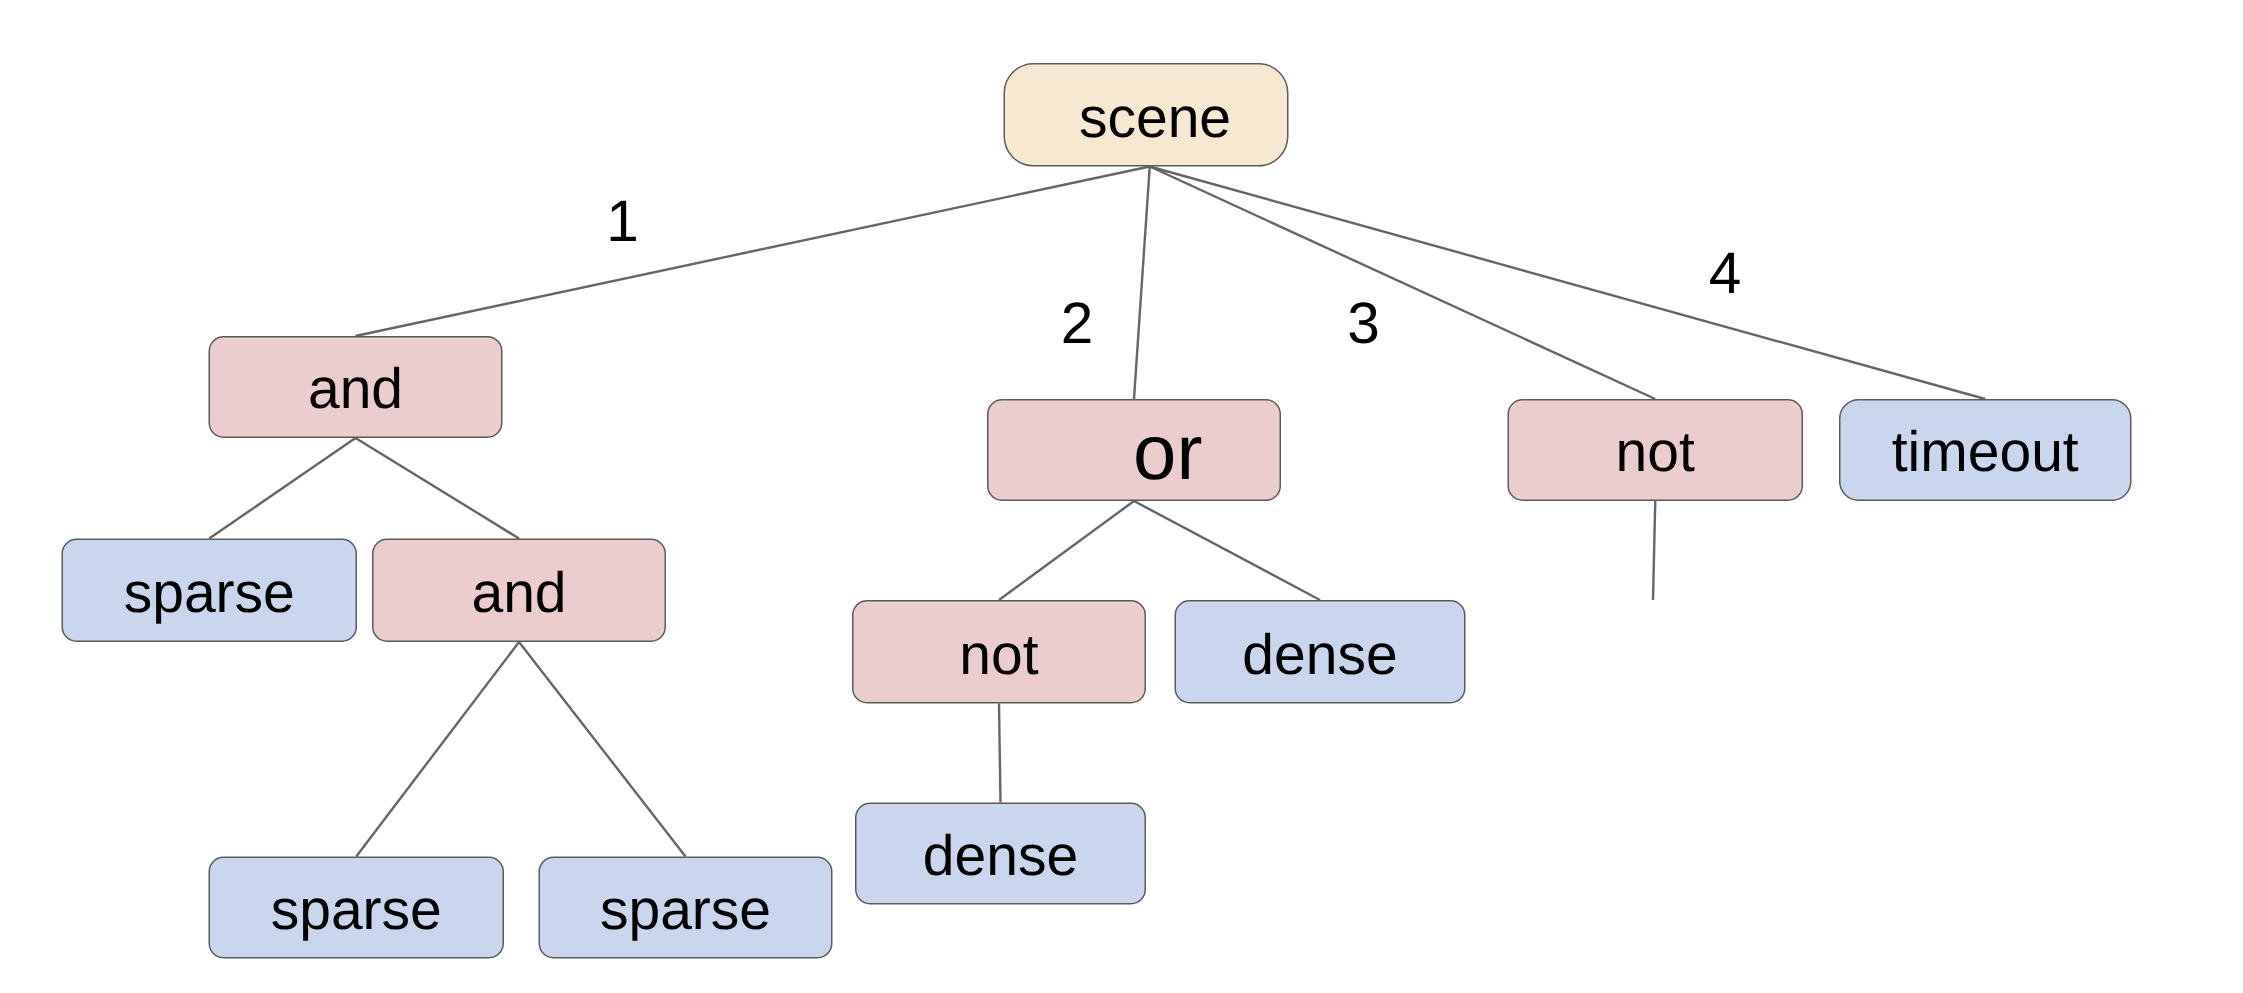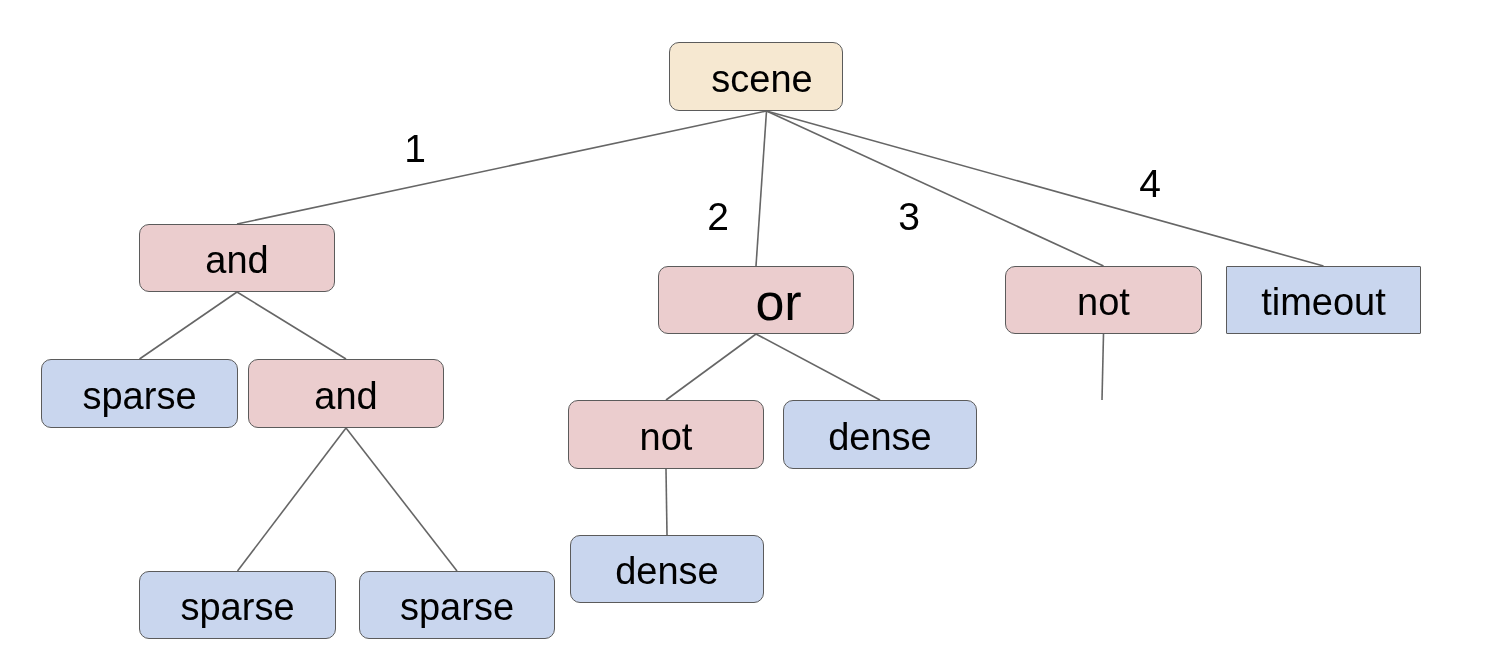--- a/index.html
+++ b/index.html
@@ -61,33 +61,33 @@
       <line x1="346" y1="428" x2="457" y2="571" stroke="#666666" stroke-width="1.6"></line>
       <line x1="756" y1="334" x2="666" y2="400" stroke="#666666" stroke-width="1.6"></line>
       <line x1="756" y1="334" x2="880" y2="400" stroke="#666666" stroke-width="1.6"></line>
       <line x1="666" y1="469" x2="667" y2="535" stroke="#666666" stroke-width="1.6"></line>
       <line x1="1103.5" y1="334" x2="1102" y2="400" stroke="#666666" stroke-width="1.6"></line>
     </svg>
 <div class="edge-label" style="left: 415px; top: 148px; font-size: 39px; color: rgb(0, 0, 0);">1</div>
     <div class="edge-label" style="left: 718px; top: 216px; font-size: 39px; color: rgb(0, 0, 0);">2</div>
     <div class="edge-label" style="left: 909px; top: 216px; font-size: 39px; color: rgb(0, 0, 0);">3</div>
     <div class="edge-label" style="left: 1150px; top: 183px; font-size: 39px; color: rgb(0, 0, 0);">4</div>
-    <div class="tree-node" style="left: 669px; top: 42px; width: 174px; height: 69px; background: rgb(246, 232, 209); border: 1.6px solid rgb(91, 91, 91); border-radius: 10px; padding-left: 12px;">
+    <div class="tree-node" style="left: 669px; top: 42px; width: 190px; height: 69px; background: rgb(246, 232, 209); border: 1.6px solid rgb(91, 91, 91); border-radius: 20px; padding-left: 12px;">
       <span class="node-label" style="font-size: 38px; color: rgb(0, 0, 0);">scene</span>
     </div>
     <div class="tree-node" style="left: 139px; top: 224px; width: 196px; height: 68px; background: rgb(235, 205, 206); border: 1.6px solid rgb(91, 91, 91); border-radius: 10px;">
       <span class="node-label" style="font-size: 38px; color: rgb(0, 0, 0);">and</span>
     </div>
     <div class="tree-node" style="left: 658px; top: 266px; width: 196px; height: 68px; background: rgb(235, 205, 206); border: 1.6px solid rgb(91, 91, 91); border-radius: 10px;">
       <span class="node-label" style="font-size: 52px; color: rgb(0, 0, 0); margin-left: 45px;">or</span>
     </div>
     <div class="tree-node" style="left: 1005px; top: 266px; width: 197px; height: 68px; background: rgb(235, 205, 206); border: 1.6px solid rgb(91, 91, 91); border-radius: 10px;">
       <span class="node-label" style="font-size: 38px; color: rgb(0, 0, 0);">not</span>
     </div>
-    <div class="tree-node" style="left: 1226px; top: 266px; width: 195px; height: 68px; background: rgb(201, 214, 238); border: 1.6px solid rgb(91, 91, 91); border-radius: 1px;">
+    <div class="tree-node" style="left: 1226px; top: 266px; width: 195px; height: 68px; background: rgb(201, 214, 238); border: 1.6px solid rgb(91, 91, 91); border-radius: 13px;">
       <span class="node-label" style="font-size: 38px; color: rgb(0, 0, 0);">timeout</span>
     </div>
     <div class="tree-node" style="left: 41px; top: 359px; width: 197px; height: 69px; background: rgb(201, 214, 238); border: 1.6px solid rgb(91, 91, 91); border-radius: 10px;">
       <span class="node-label" style="font-size: 38px; color: rgb(0, 0, 0);">sparse</span>
     </div>
     <div class="tree-node" style="left: 248px; top: 359px; width: 196px; height: 69px; background: rgb(235, 205, 206); border: 1.6px solid rgb(91, 91, 91); border-radius: 10px;">
       <span class="node-label" style="font-size: 38px; color: rgb(0, 0, 0);">and</span>
     </div>
     <div class="tree-node" style="left: 568px; top: 400px; width: 196px; height: 69px; background: rgb(235, 205, 206); border: 1.6px solid rgb(91, 91, 91); border-radius: 10px;">
       <span class="node-label" style="font-size: 38px; color: rgb(0, 0, 0);">not</span>

